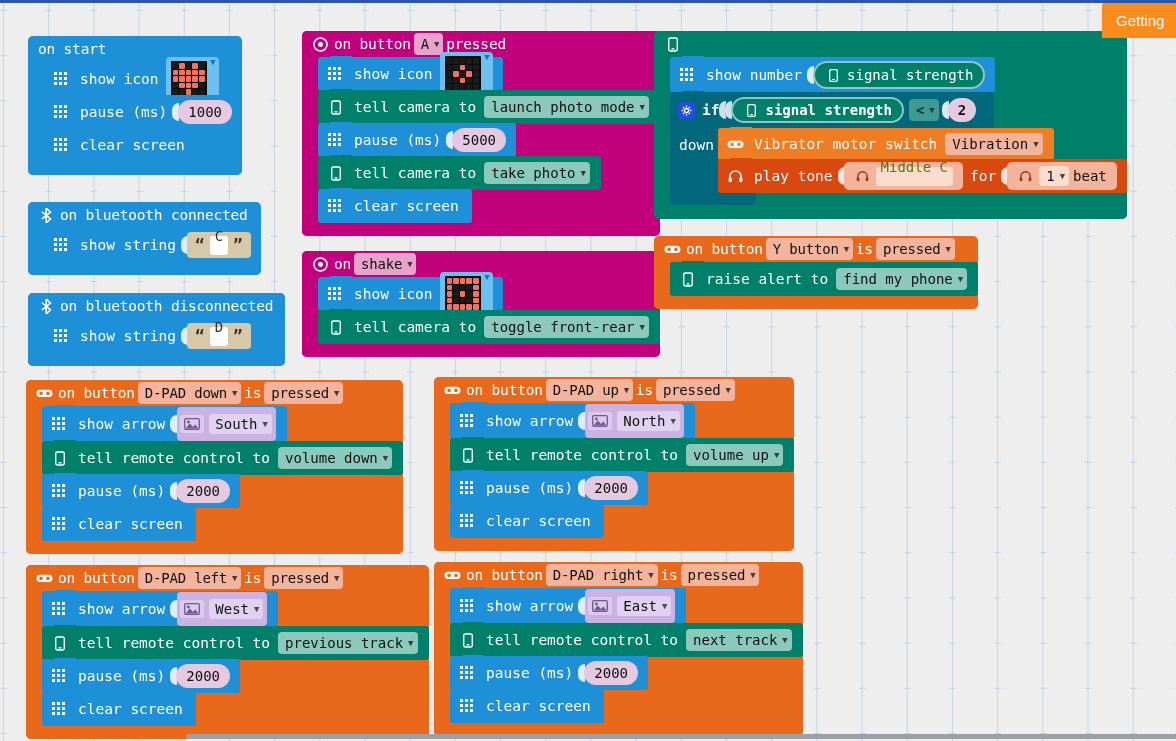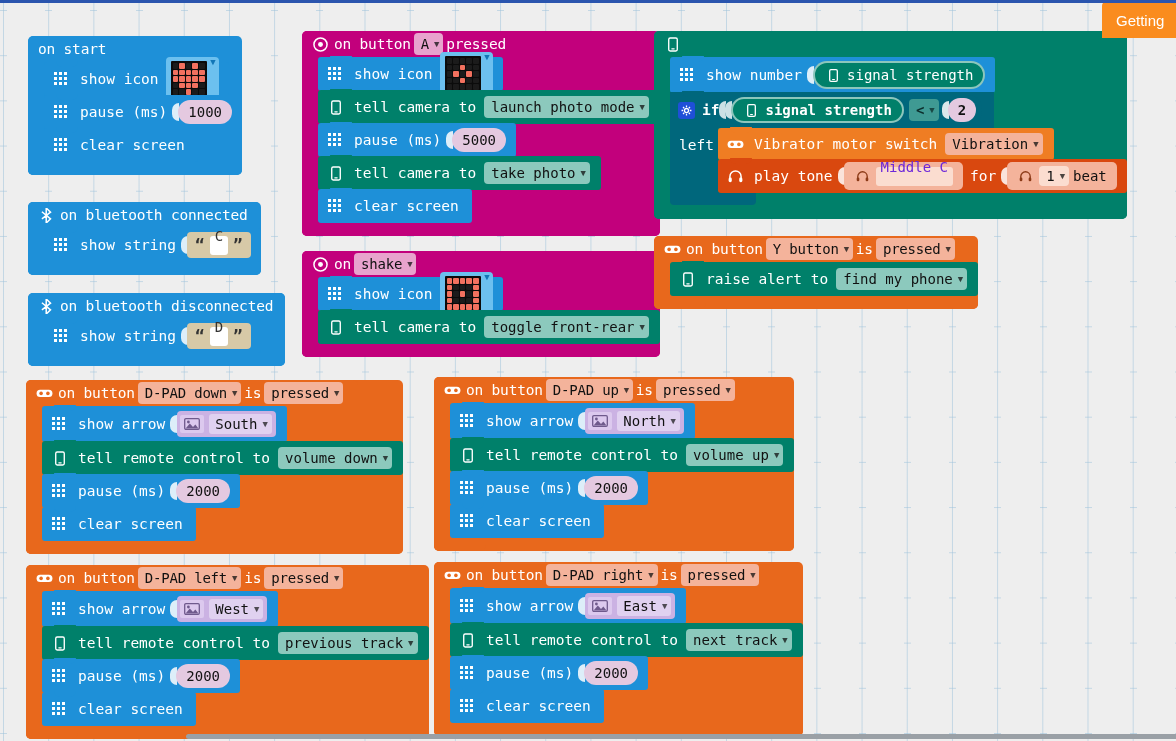--- a/index.html
+++ b/index.html
@@ -185,21 +185,21 @@
     display: grid; grid-template-columns: repeat(5,1fr); grid-template-rows: repeat(5,1fr);
     gap: 1px; padding: 2px; border-radius: 1px;
   }
   .ledgrid i { display:block; background:#1b1b1b; border-radius:1px; }
   .ledgrid i.on { background:#f2715f; }
   .ledfield .car { position:absolute; right:3px; top:5px; color:#1176b8; font-size:9px; }
 
   .arrowfield {
     display:inline-flex; align-items:center;
     background:#cbb2e3; border-radius:4px; padding: 2px 4px 2px 3px;
-    margin: 0 3px; height: 26px;
+    margin: 0 3px; height: 34px;
   }
   .arrowthumb {
     width:24px; height:18px; background:#dcc9ee; border-radius:2px;
     display:inline-flex; align-items:center; justify-content:center; margin-right:5px;
   }
   .arrowval {
     background:#e0d1f0; border-radius:3px; padding: 0 4px 0 6px; height:20px;
     display:inline-flex; align-items:center; color:#111; font-size:14px;
   }
   .arrowval .car { margin-left:5px; font-size:9px; opacity:.7; }
@@ -722,21 +722,21 @@
             <span class="fld" style="background:#3f9a93;color:#0c2e2c;">
               <span>&lt;</span>
               <span class="car">▼</span>
             </span>
             <span class="sock"></span>
             <span class="rep-num">2</span>
           </span>
         </div>
         <div class="cblock-mid">
           <div class="cblock-then c-ctrl">
-            <span>left</span>
+            <span>down</span>
           </div>
           <div style="line-height:0;">
             <div class="rowwrap">
               <div class="row c-vib" style="height:32px;">
                 <span class="ic">
                   <svg width="17" height="11" viewBox="0 0 18 11">
                       <rect x="0.6" y="1.6" width="16.8" height="7.6" rx="3.8" fill="#fff"></rect>
                       <circle cx="5.4" cy="5.4" r="1.9" fill="#ef7d23"></circle>
                       <circle cx="12.6" cy="5.4" r="1.9" fill="#ef7d23"></circle>
                     </svg>
@@ -752,21 +752,21 @@
               <div class="row c-music" style="height:34px;text-align:right;">
                 <span class="ic">
                   <svg width="15" height="13" viewBox="0 0 16 14">
                       <path d="M2 9V7a6 6 0 0 1 12 0v2" fill="none" stroke="#fff" stroke-width="1.6"></path>
                       <rect x="0.6" y="8.2" width="3.4" height="5" rx="1.6" fill="#fff"></rect>
                       <rect x="12" y="8.2" width="3.4" height="5" rx="1.6" fill="#fff"></rect>
                     </svg>
                 </span>
                 <span class="lbl">play tone</span>
                 <span class="sock"></span>
-                <span class="rep f-salmon" style="color:#6d28d9;height:28px;border-radius:5px;">
+                <span class="rep f-salmon" style="color:#4d7c0f;height:28px;border-radius:5px;">
                   <span class="ic">
                     <svg width="13" height="11" viewBox="0 0 16 14">
                         <path d="M2 9V7a6 6 0 0 1 12 0v2" fill="none" stroke="#8c3a17" stroke-width="1.7"></path>
                         <rect x="0.6" y="8.2" width="3.4" height="5" rx="1.6" fill="#8c3a17"></rect>
                         <rect x="12" y="8.2" width="3.4" height="5" rx="1.6" fill="#8c3a17"></rect>
                       </svg>
                   </span>
                   <span class="f-white" style="background:#fbddd0;">Middle C</span>
                 </span>
                 <span class="lbl">for</span>

